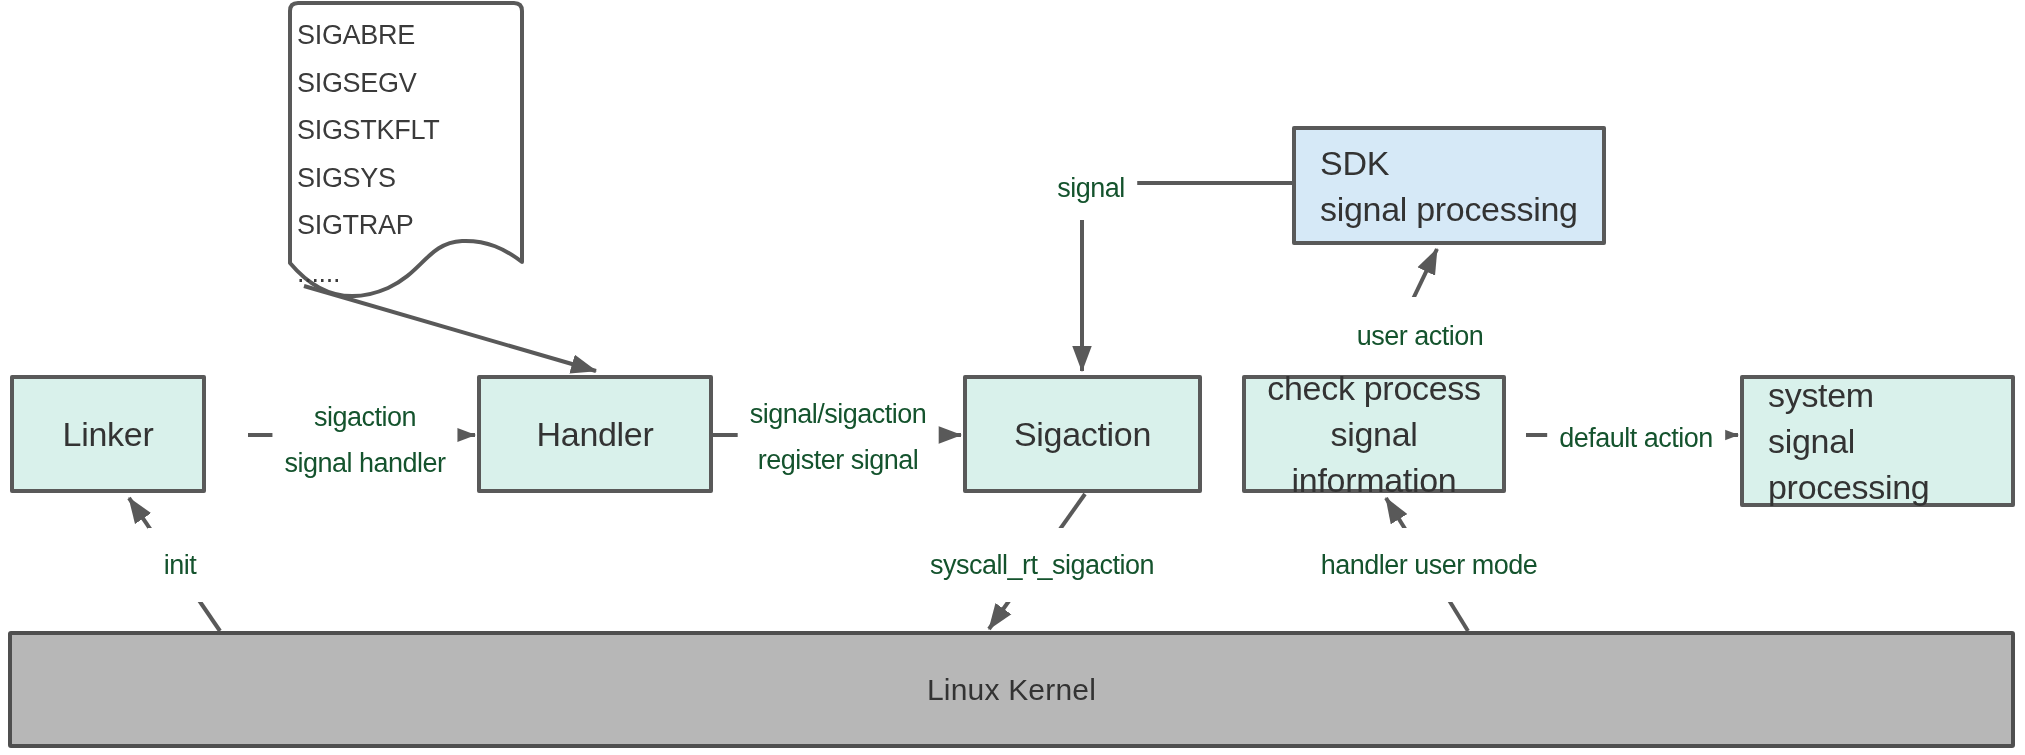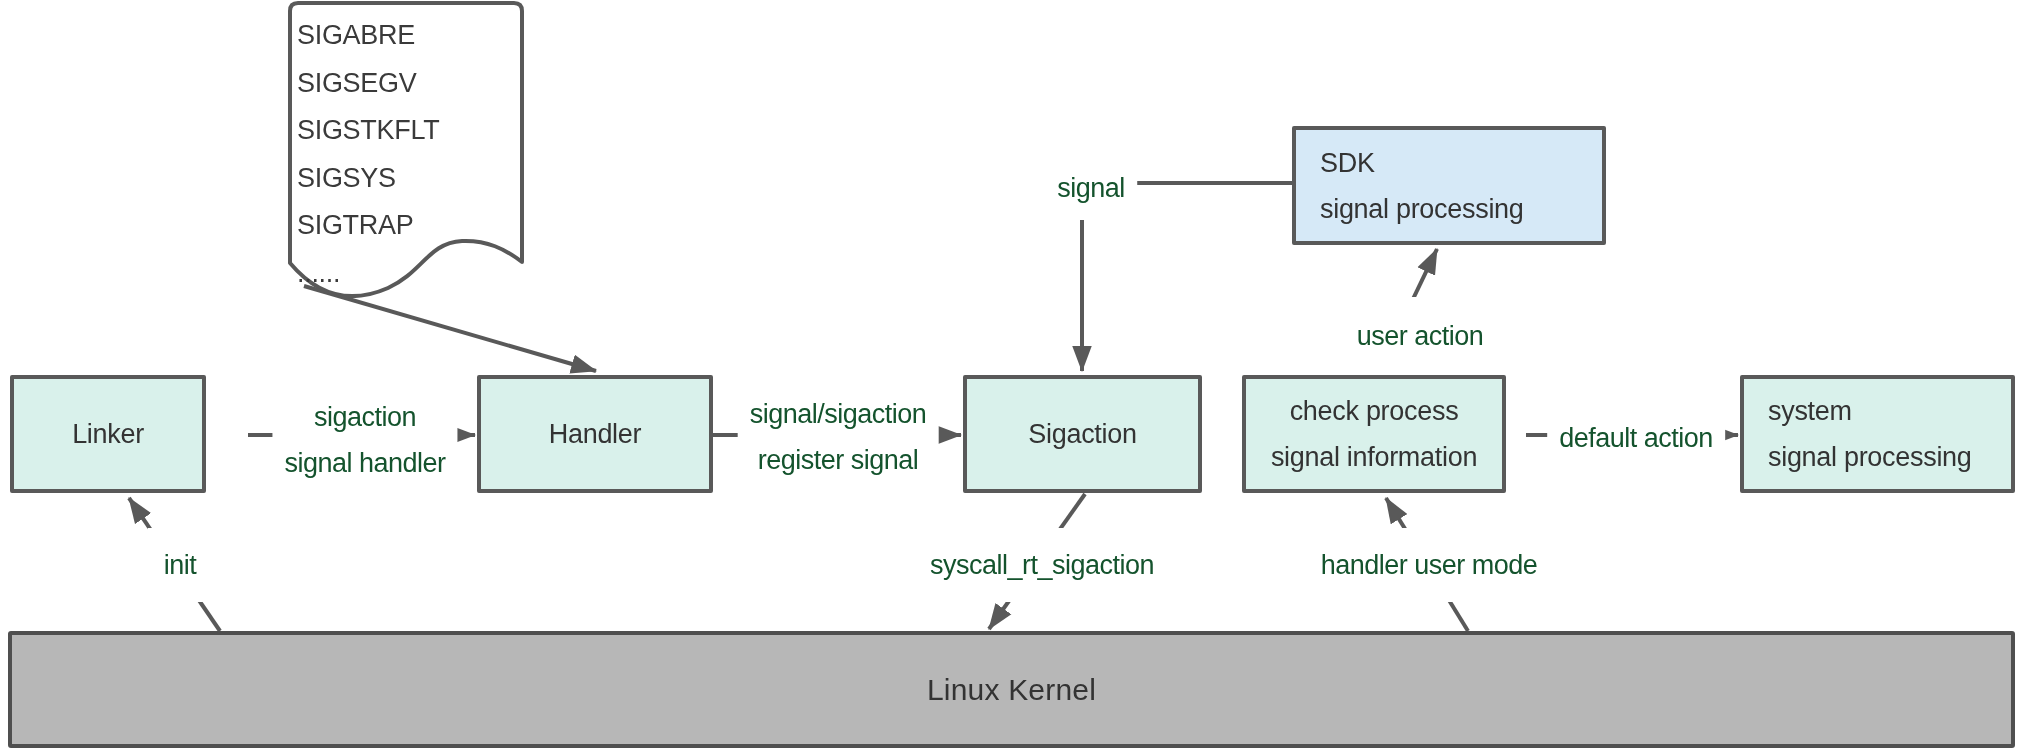--- a/index.html
+++ b/index.html
@@ -3,21 +3,21 @@
 <meta charset="utf-8">
 <style>
   html,body{margin:0;padding:0;background:#ffffff;}
   body{width:2025px;height:755px;position:relative;overflow:hidden;
        font-family:"Liberation Sans","DejaVu Sans",sans-serif;color:#333333;}
   .stage{position:absolute;left:0;top:0;width:2025px;height:755px;}
   svg.wires{position:absolute;left:0;top:0;width:2025px;height:755px;}
 
   
   .node{position:absolute;box-sizing:border-box;border:4px solid #595959;border-radius:2px;
-        display:flex;align-items:center;justify-content:center;font-size:27px;letter-spacing:-0.3px;}
+        display:flex;align-items:center;justify-content:center;font-size:34px;letter-spacing:-0.3px;}
   .node .node-label{text-align:center;line-height:46px;}
   .node .node-label.leftalign{text-align:left;width:100%;padding-left:24px;box-sizing:border-box;}
   .node .nl{display:block;}
   .mint{background:#d9f1eb;}
   .blue{background:#d6e9f7;}
   .kernelbar{position:absolute;box-sizing:border-box;border:4px solid #4f4f4f;border-radius:3px;
         background:#b7b7b7;display:flex;align-items:center;justify-content:center;
         font-size:30px;letter-spacing:0.2px;}
 
   
@@ -102,21 +102,21 @@
     </div>
   </div>
 
   <div class="node blue" style="left:1292px;top:126px;width:314px;height:119px;">
     <div class="node-label leftalign">
       <span class="nl">SDK</span>
       <span class="nl">signal processing</span>
     </div>
   </div>
 
-  <div class="node mint" style="left:1740px;top:375px;width:275px;height:118px;">
+  <div class="node mint" style="left:1740px;top:375px;width:275px;height:132px;">
     <div class="node-label leftalign">
       <span class="nl">system</span>
       <span class="nl">signal processing</span>
     </div>
   </div>
 
   <div class="kernelbar" style="left:8px;top:631px;width:2007px;height:117px;">
     <span>Linux Kernel</span>
   </div>
 

